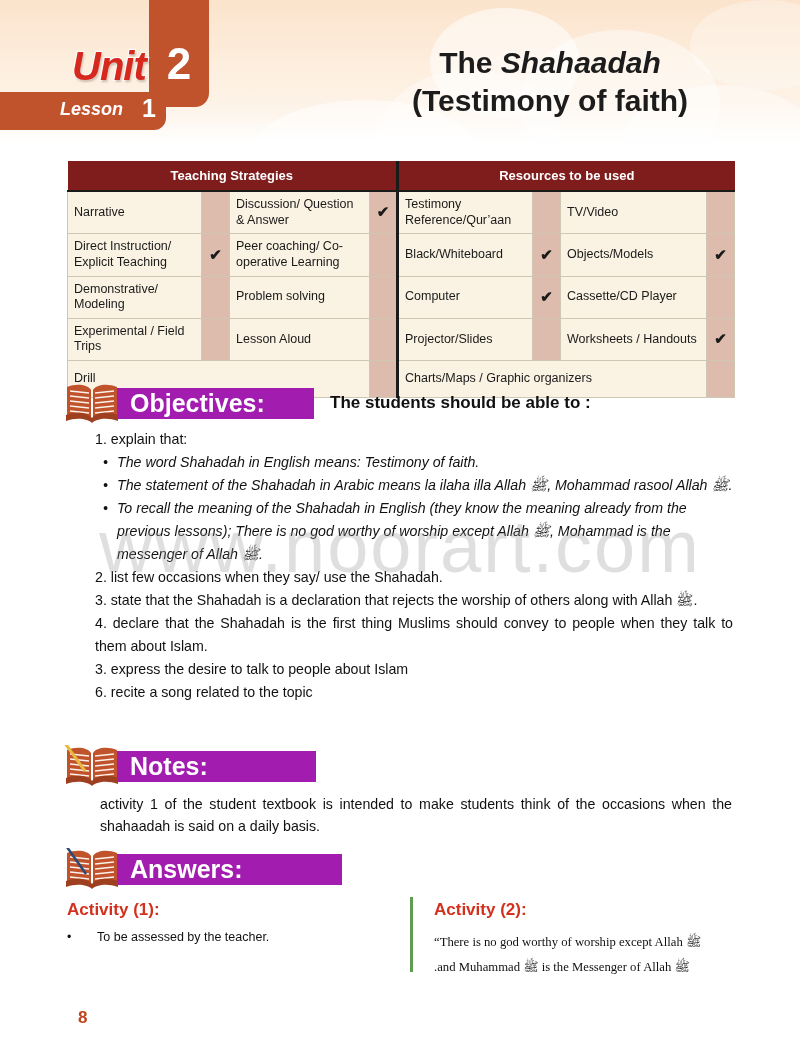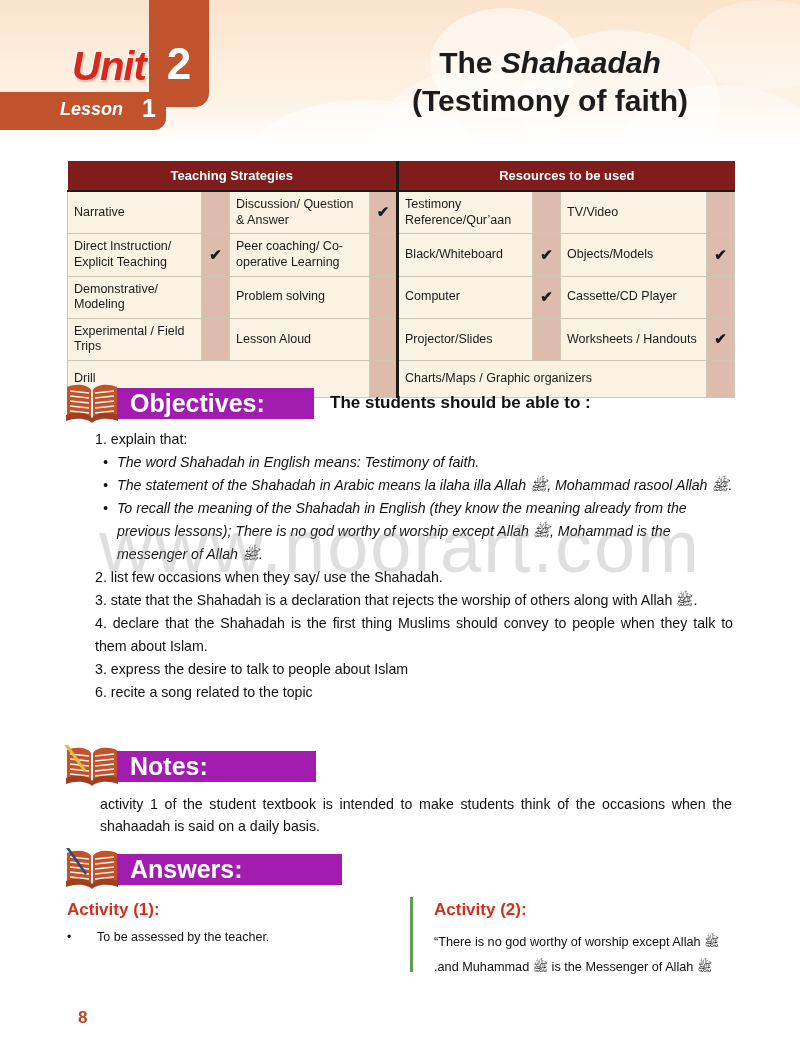--- a/index.html
+++ b/index.html
@@ -219,21 +219,21 @@
   .act2-rule {
     position: absolute; left: 410px; top: 897px;
     width: 3px; height: 75px; background: #5f9e4e;
   }
   .act2-title {
     position: absolute; left: 434px; top: 900px;
     font-size: 17px; font-weight: bold; color: #d3311d;
   }
   .act2-body {
     position: absolute; left: 434px; top: 930px;
-    width: 310px; font-size: 12.7px; line-height: 1.95; color: #111;
+    width: 310px; font-size: 12.7px; line-height: 1.95; color: #111; font-family: Liberation Serif, serif;
   }
 
   .page-num {
     position: absolute; left: 78px; top: 1008px;
     font-size: 17px; font-weight: bold; color: #c0451f;
   }
 
   
   .watermark {
     position: absolute;

